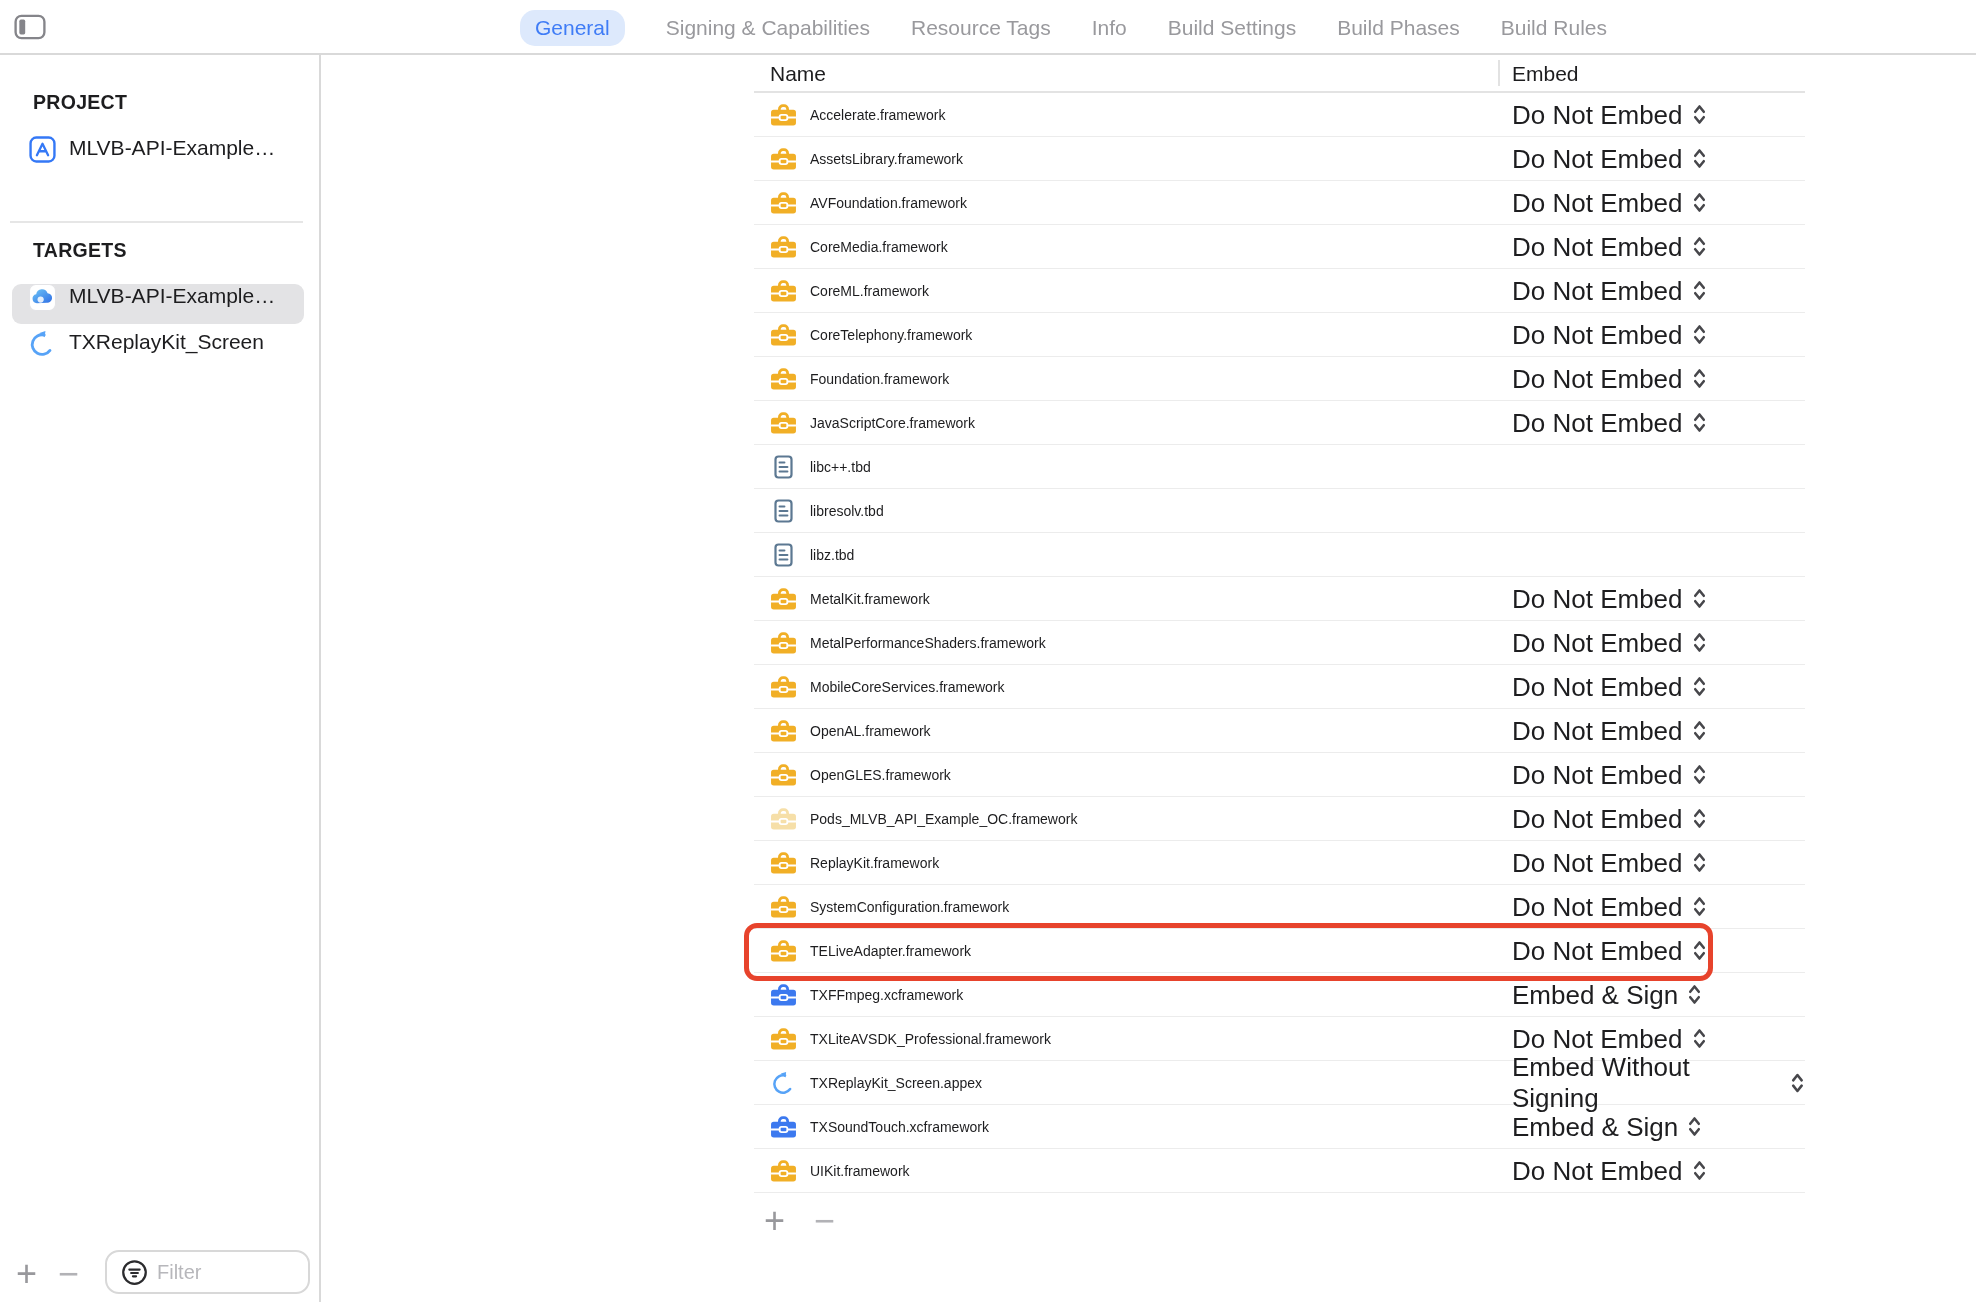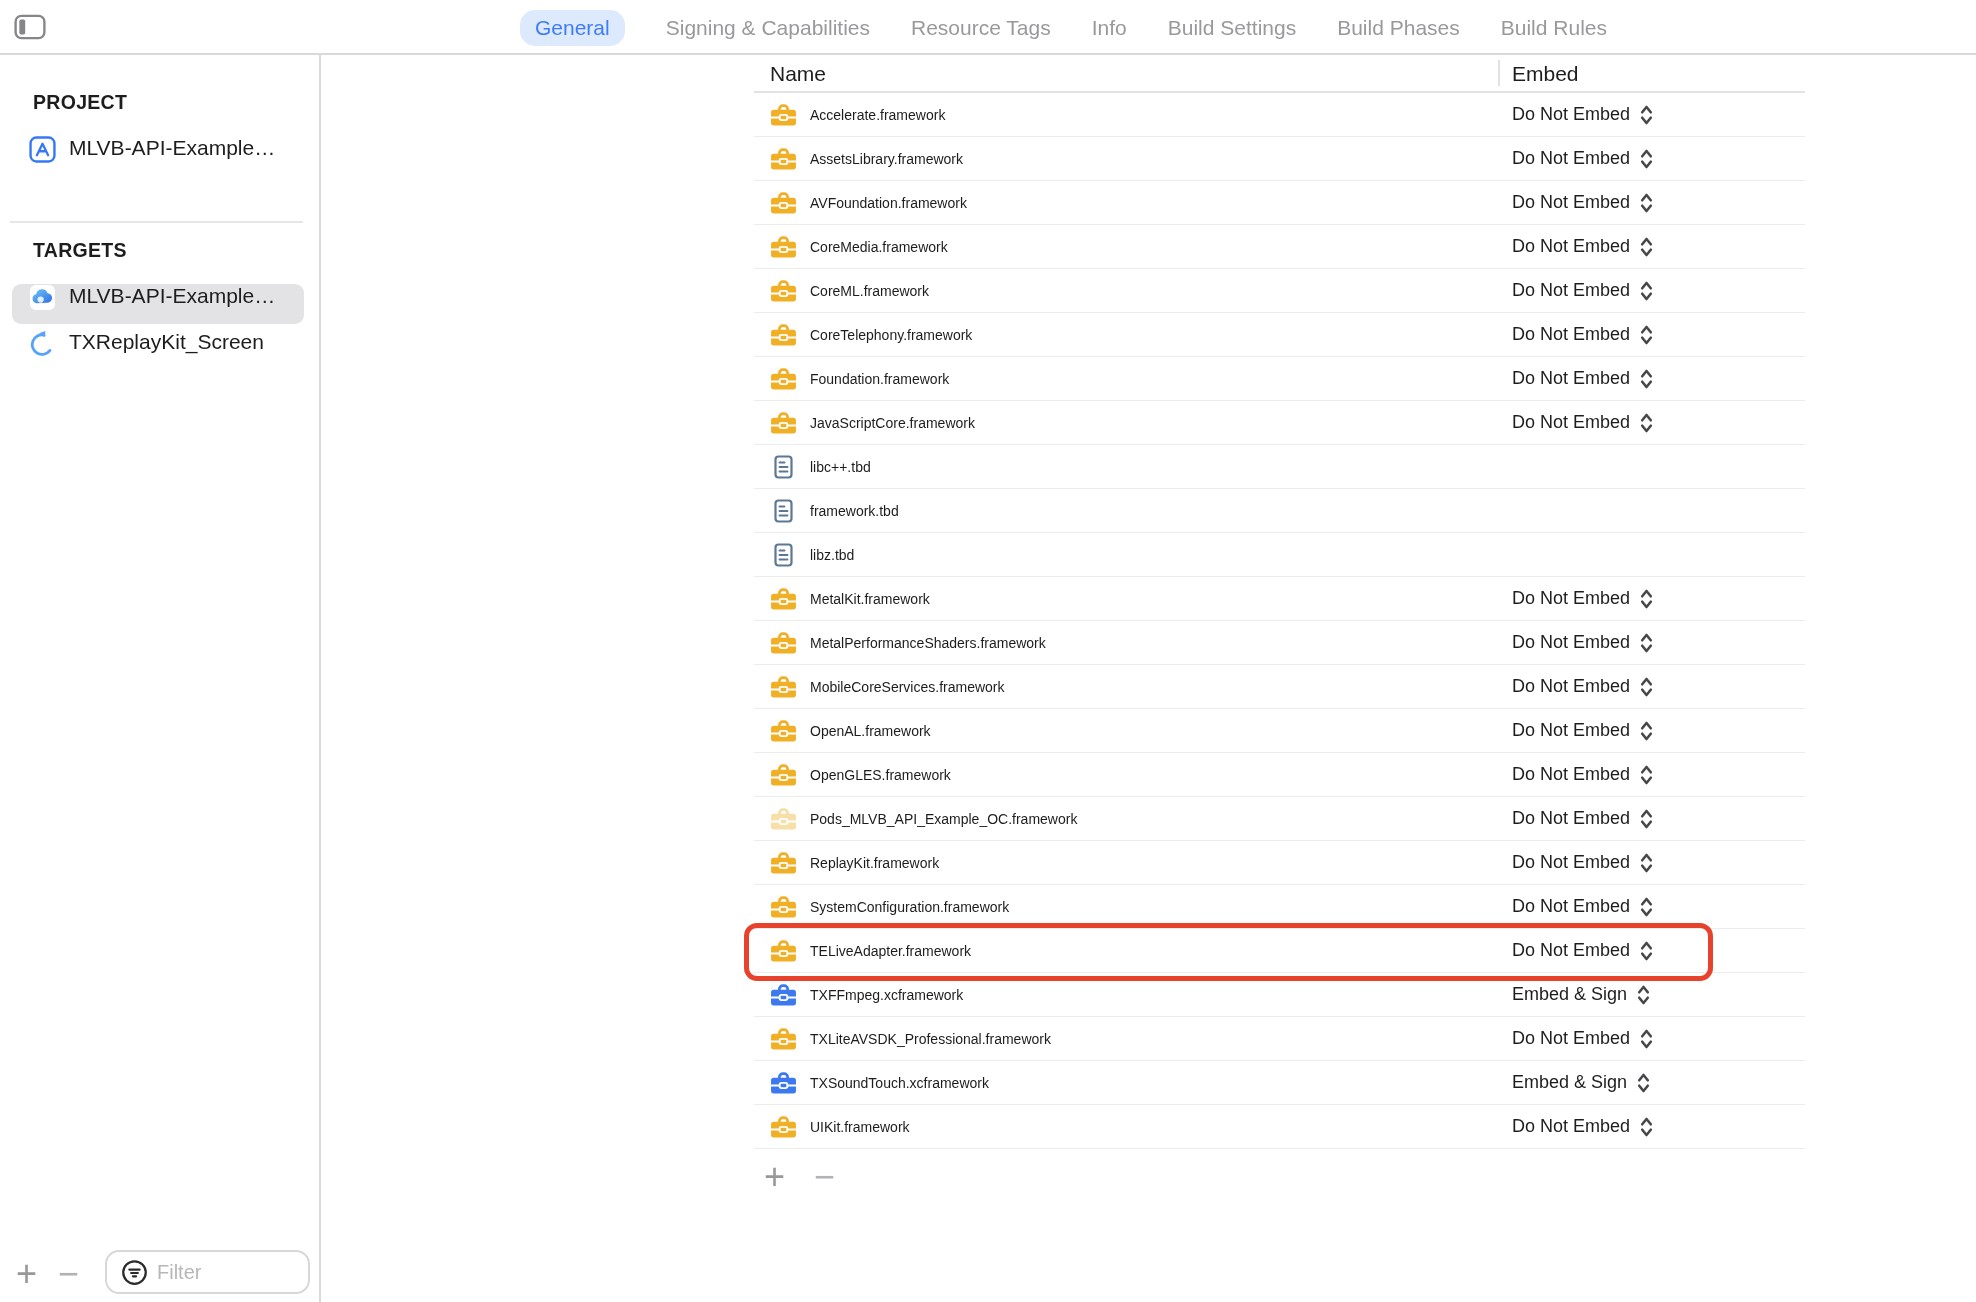--- a/index.html
+++ b/index.html
@@ -52,21 +52,21 @@
   .table{position:absolute; left:754px; top:55px; width:1051px;}
   .thead{position:relative; height:38px; border-bottom:2px solid #e3e3e3;}
   .thead .h-name{position:absolute; left:16px; top:7px; font-size:21px;}
   .thead .h-embed{position:absolute; left:758px; top:7px; font-size:21px;}
   .col-div{position:absolute; left:744px; top:5px; bottom:5px; width:2px; background:#e2e2e2;}
   .trow{position:relative; height:44px; border-bottom:1.5px solid var(--rowline);
     display:flex; align-items:center;}
   .trow .ic{margin-left:16px; width:27px; height:24px; flex:0 0 auto; display:flex;}
   .trow .rname{margin-left:13px; font-size:14px; white-space:nowrap;}
   .embed{position:absolute; left:758px; top:50%; transform:translateY(-50%);
-    display:flex; align-items:center; gap:9px; font-size:18px; cursor:default;}
+    display:flex; align-items:center; gap:9px; font-size:26px; cursor:default;}
   .stepper{width:15px; height:26px; display:flex;}
   .redbox{position:absolute; left:-10px; right:92px; top:-6px; bottom:-9px;
     border:5px solid var(--red); border-radius:13px; pointer-events:none; z-index:3;}
   .tfoot{position:relative; height:56px;}
   .tf-plus{left:10px;} .tf-minus{left:60px;}
   svg{display:block; width:100%; height:100%;}
 </style>
 </head>
 <body>
 
@@ -320,21 +320,21 @@
           </span>
           <span class="rname">libc++.tbd</span>
         </div>
         <div class="trow">
           <span class="ic">
             <svg viewBox="0 0 22 24">
               <rect x="3" y="1.5" width="16" height="21" rx="3" fill="none" stroke="#5c7892" stroke-width="2.2"></rect>
               <path d="M7 7.5 h5 M7 12 h8 M7 16.5 h8" stroke="#5c7892" stroke-width="1.9" stroke-linecap="round"></path>
             </svg>
           </span>
-          <span class="rname">framework.tbd</span>
+          <span class="rname">libresolv.tbd</span>
         </div>
         <div class="trow">
           <span class="ic">
             <svg viewBox="0 0 22 24">
               <rect x="3" y="1.5" width="16" height="21" rx="3" fill="none" stroke="#5c7892" stroke-width="2.2"></rect>
               <path d="M7 7.5 h5 M7 12 h8 M7 16.5 h8" stroke="#5c7892" stroke-width="1.9" stroke-linecap="round"></path>
             </svg>
           </span>
           <span class="rname">libz.tbd</span>
         </div>
@@ -534,20 +534,37 @@
             <svg viewBox="0 0 26 22">
               <path d="M9 7 V5.4 A3.4 3.4 0 0 1 12.4 2 h1.2 A3.4 3.4 0 0 1 17 5.4 V7" fill="none" stroke="#f1af26" stroke-width="2.6"></path>
               <rect x="1" y="6" width="24" height="15" rx="2.6" fill="#f1af26"></rect>
               <path d="M1 13.4 h8.3 M16.7 13.4 H25" stroke="#fff" stroke-width="1.8"></path>
               <rect x="9.3" y="10.9" width="7.4" height="5" rx="1.7" fill="#f1af26" stroke="#fff" stroke-width="1.8"></rect>
             </svg>
           </span>
           <span class="rname">TXLiteAVSDK_Professional.framework</span>
           <span class="embed">
             <span>Do Not Embed</span>
+            <span class="stepper">
+              <svg viewBox="0 0 14 24">
+                <path d="M3 9.5 L7 4.5 L11 9.5 M3 14.5 L7 19.5 L11 14.5" fill="none" stroke="#47474b" stroke-width="2.4" stroke-linejoin="round" stroke-linecap="round"></path>
+              </svg>
+            </span>
+          </span>
+        </div>
+        <div class="trow">
+          <span class="ic">
+            <svg viewBox="0 0 22 22">
+              <path d="M4.9 6.4 A8 8 0 1 1 9.6 18.9" transform="rotate(180 11 11.5)" fill="none" stroke="#57a3f7" stroke-width="2.3" stroke-linecap="round"></path>
+              <path d="M8.6 2.4 L13.4 0.9 L12.8 5.9 Z" fill="#57a3f7"></path>
+            </svg>
+          </span>
+          <span class="rname">TXReplayKit_Screen.appex</span>
+          <span class="embed">
+            <span>Embed Without Signing</span>
             <span class="stepper">
               <svg viewBox="0 0 14 24">
                 <path d="M3 9.5 L7 4.5 L11 9.5 M3 14.5 L7 19.5 L11 14.5" fill="none" stroke="#47474b" stroke-width="2.4" stroke-linejoin="round" stroke-linecap="round"></path>
               </svg>
             </span>
           </span>
         </div>
         <div class="trow">
           <span class="ic">
             <svg viewBox="0 0 26 22">

